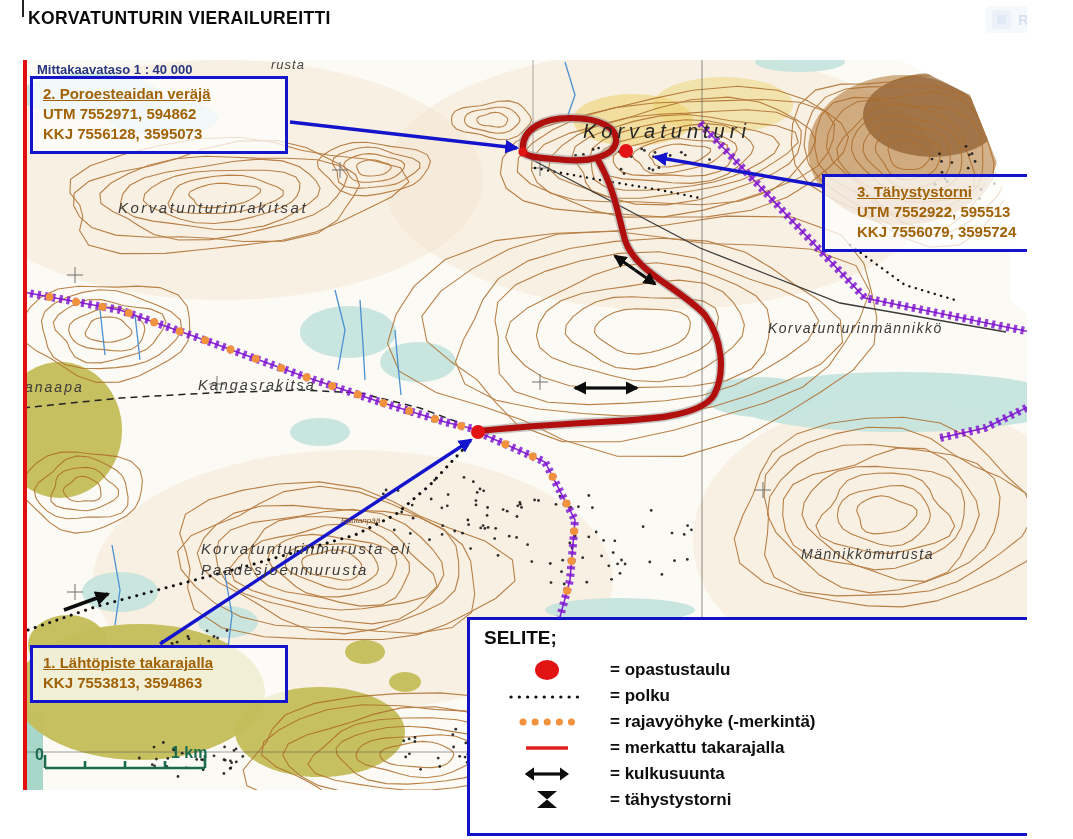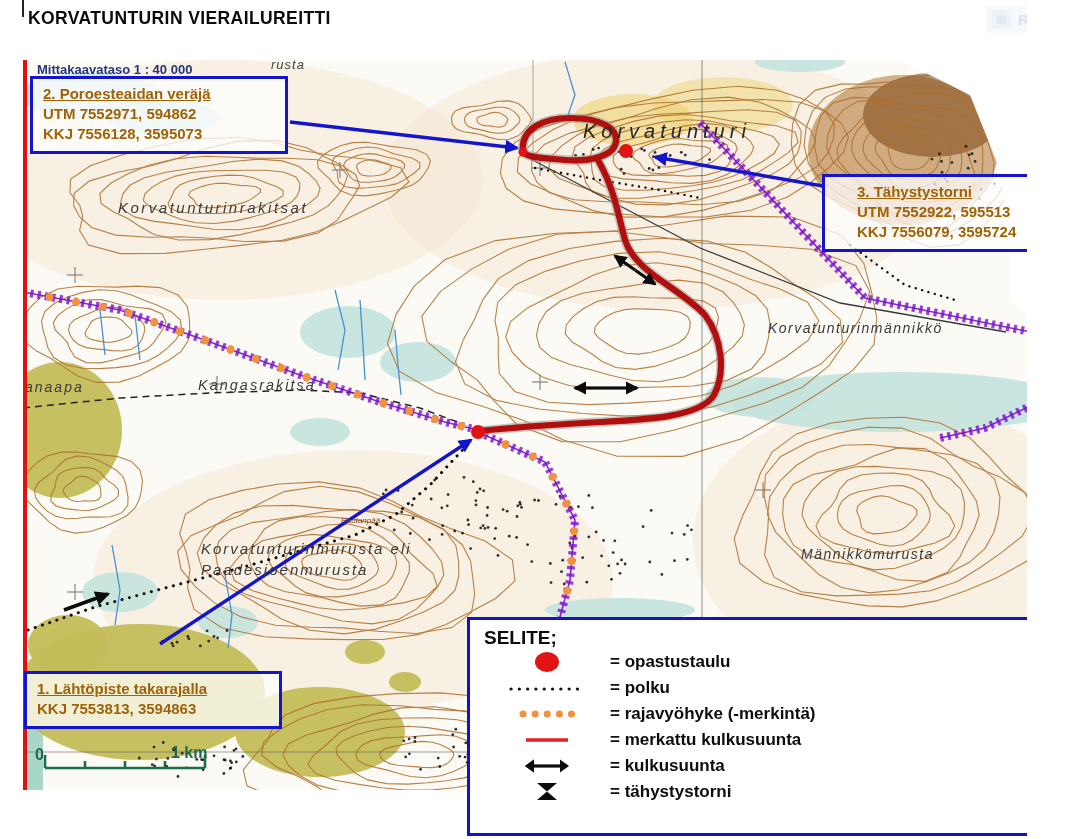--- a/index.html
+++ b/index.html
@@ -14,24 +14,24 @@
   .ghost-ic{width:19px;height:19px;background:#edf2f9;border-radius:2px;position:relative;flex:0 0 auto;}
   .ghost-ic::after{content:"";position:absolute;left:5px;top:5px;width:9px;height:9px;background:#e0e9f4;}
   #mapsvg{position:absolute;left:23px;top:60px;z-index:1;}
   .callout{position:absolute;border:3px solid #1414cc;background:rgba(255,255,255,.74);color:#a16207;
            font:700 15px "Liberation Sans",sans-serif;line-height:1.34;padding:5px 10px 7px;
            box-sizing:border-box;z-index:4;}
   .c-title{text-decoration:underline;white-space:nowrap;}
   .c-line{white-space:nowrap;}
   #callout-2{left:30px;top:76px;width:258px;}
   #callout-3{left:822px;top:174px;width:242px;padding-left:32px;}
-  #callout-1{left:24px;top:645px;width:258px;margin-top:26px;}
+  #callout-1{left:30px;top:645px;width:258px;}
   .legend{position:absolute;left:467px;top:617px;width:596px;height:219px;background:#fff;
           border:3px solid #1212c8;box-sizing:border-box;padding:7px 14px 0;z-index:4;}
-  .ltitle{font:700 19px "Liberation Sans",sans-serif;color:#0d0d0d;margin-bottom:0;}
+  .ltitle{font:700 19px "Liberation Sans",sans-serif;color:#0d0d0d;margin-bottom:8px;}
   .lrow{display:flex;align-items:center;height:26px;}
   .lsym{width:126px;display:flex;justify-content:center;align-items:center;}
   .ltext{font:700 17px "Liberation Sans",sans-serif;color:#0d0d0d;white-space:nowrap;}
   
   .mlab{font-family:"Liberation Sans",sans-serif;font-style:italic;fill:#3b3b3b;}
   .major{fill:#262626;font-weight:500;}
   .navy{font-style:normal;font-weight:700;fill:#27357e;}
   .tiny{fill:#7c4a1e;}
   .frag{fill:#444;}
   .scaletxt{font-family:"Liberation Sans",sans-serif;font-weight:700;}
@@ -540,21 +540,21 @@
           </svg>
         </span>
       <span class="ltext">= rajavyöhyke (-merkintä)</span>
     </div>
     <div class="lrow">
       <span class="lsym">
         <svg width="48" height="8">
             <line x1="3" y1="4" x2="45" y2="4" stroke="#e22020" stroke-width="3.4"></line>
           </svg>
         </span>
-      <span class="ltext">= merkattu kulkusuunta</span>
+      <span class="ltext">= merkattu takarajalla</span>
     </div>
     <div class="lrow">
       <span class="lsym">
         <svg width="46" height="16" viewBox="0 0 46 16">
           <line x1="9" y1="8" x2="37" y2="8" stroke="#0c0c0c" stroke-width="3.2"></line>
           <path d="M10,8 L0,8 M10,1.5 L1,8 L10,14.5z" fill="#0c0c0c"></path>
           <path d="M36,1.5 L45,8 L36,14.5z" fill="#0c0c0c"></path>
           <path d="M10,1.5 L1,8 L10,14.5z" fill="#0c0c0c"></path>
         </svg>
         </span>

